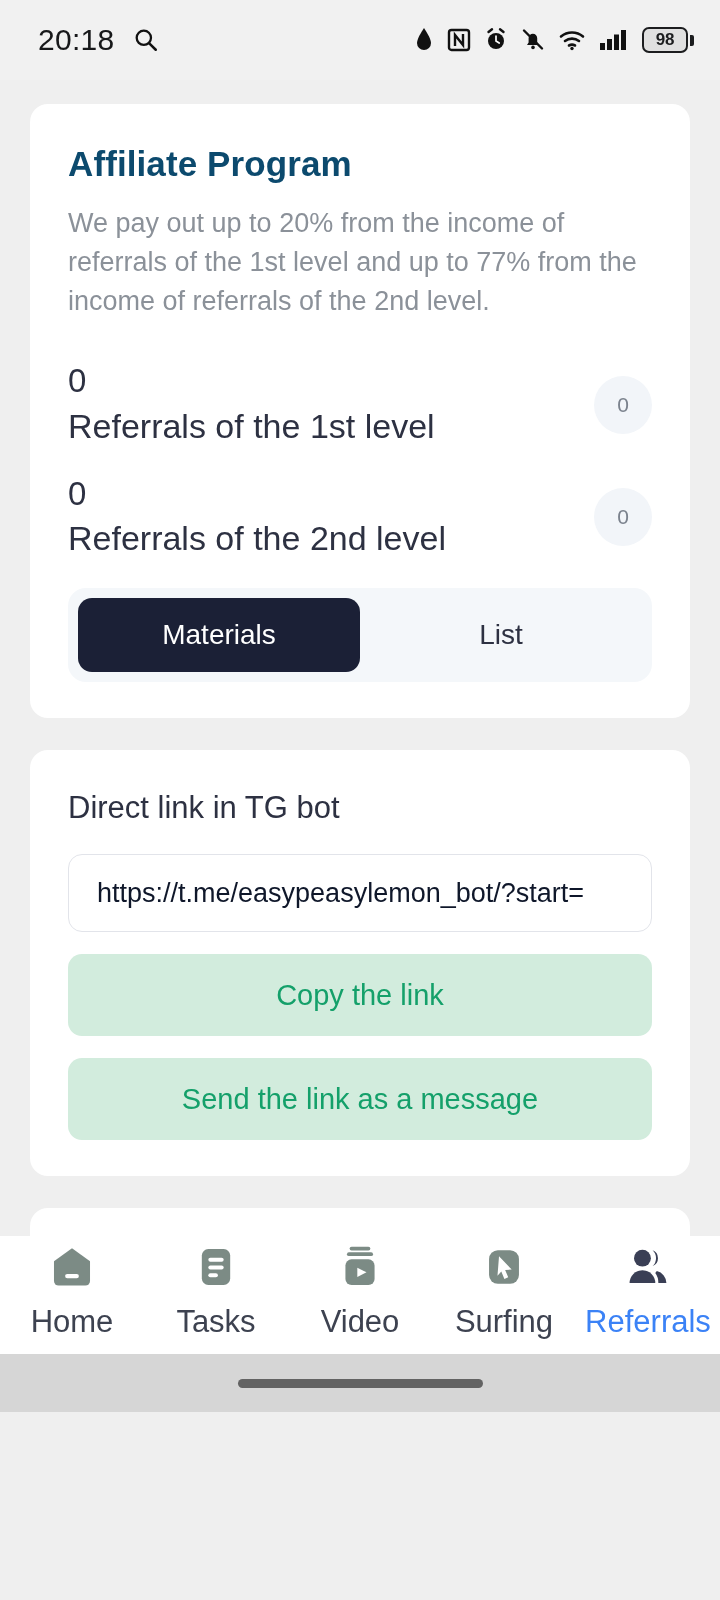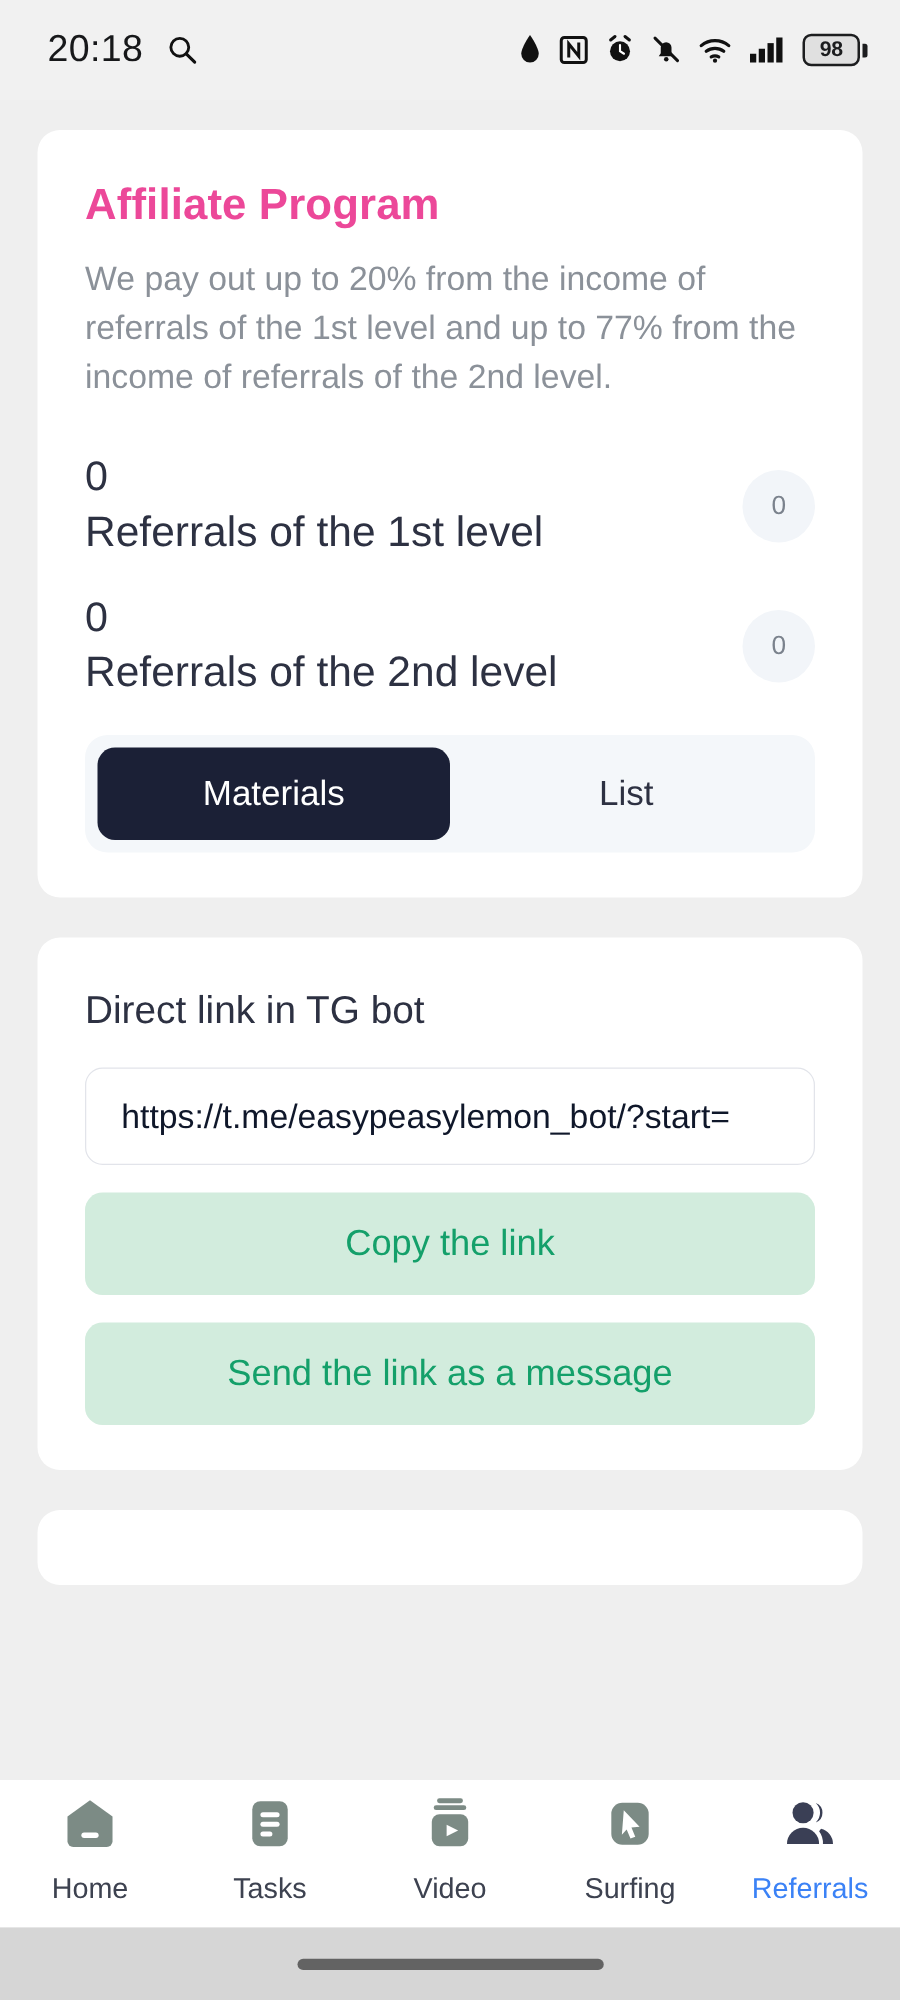--- a/index.html
+++ b/index.html
@@ -6,21 +6,21 @@
   html, body {
     width: 720px;
     height: 1600px;
     overflow: hidden;
     font-family: "Liberation Sans", sans-serif;
     background: #efefef;
   }
   .phone {
     position: relative;
     width: 720px;
-    height: 1600px;
+    height: 1412px;
     background: #efefef;
     display: flex;
     flex-direction: column;
   }
 
   
   .statusbar {
     height: 80px;
     flex: 0 0 80px;
     background: #f1f1f1;
@@ -92,21 +92,21 @@
   .card {
     background: #ffffff;
     border-radius: 18px;
     padding: 40px 38px 36px 38px;
     flex: 0 0 auto;
   }
 
   .card-title {
     font-size: 35px;
     font-weight: bold;
-    color: #ec4899;
+    color: #0c4a6e;
     letter-spacing: 0.1px;
   }
   .card-desc {
     margin-top: 20px;
     font-size: 27px;
     line-height: 1.45;
     color: #8b9199;
   }
 
   
@@ -194,21 +194,21 @@
     display: flex;
     align-items: center;
     justify-content: space-around;
     padding-bottom: 6px;
   }
   .navitem {
     display: flex; flex-direction: column;
     align-items: center; gap: 10px;
     cursor: pointer; width: 130px;
   }
-  .nav-label { font-size: 23px; color: #3d4250; }
+  .nav-label { font-size: 31px; color: #3d4250; }
   .navitem.active .nav-label { color: #3b82f6; }
 
   .gesturebar {
     flex: 0 0 58px;
     background: #d6d6d6;
     display: flex;
     align-items: center;
     justify-content: center;
   }
   .gesture-pill {

